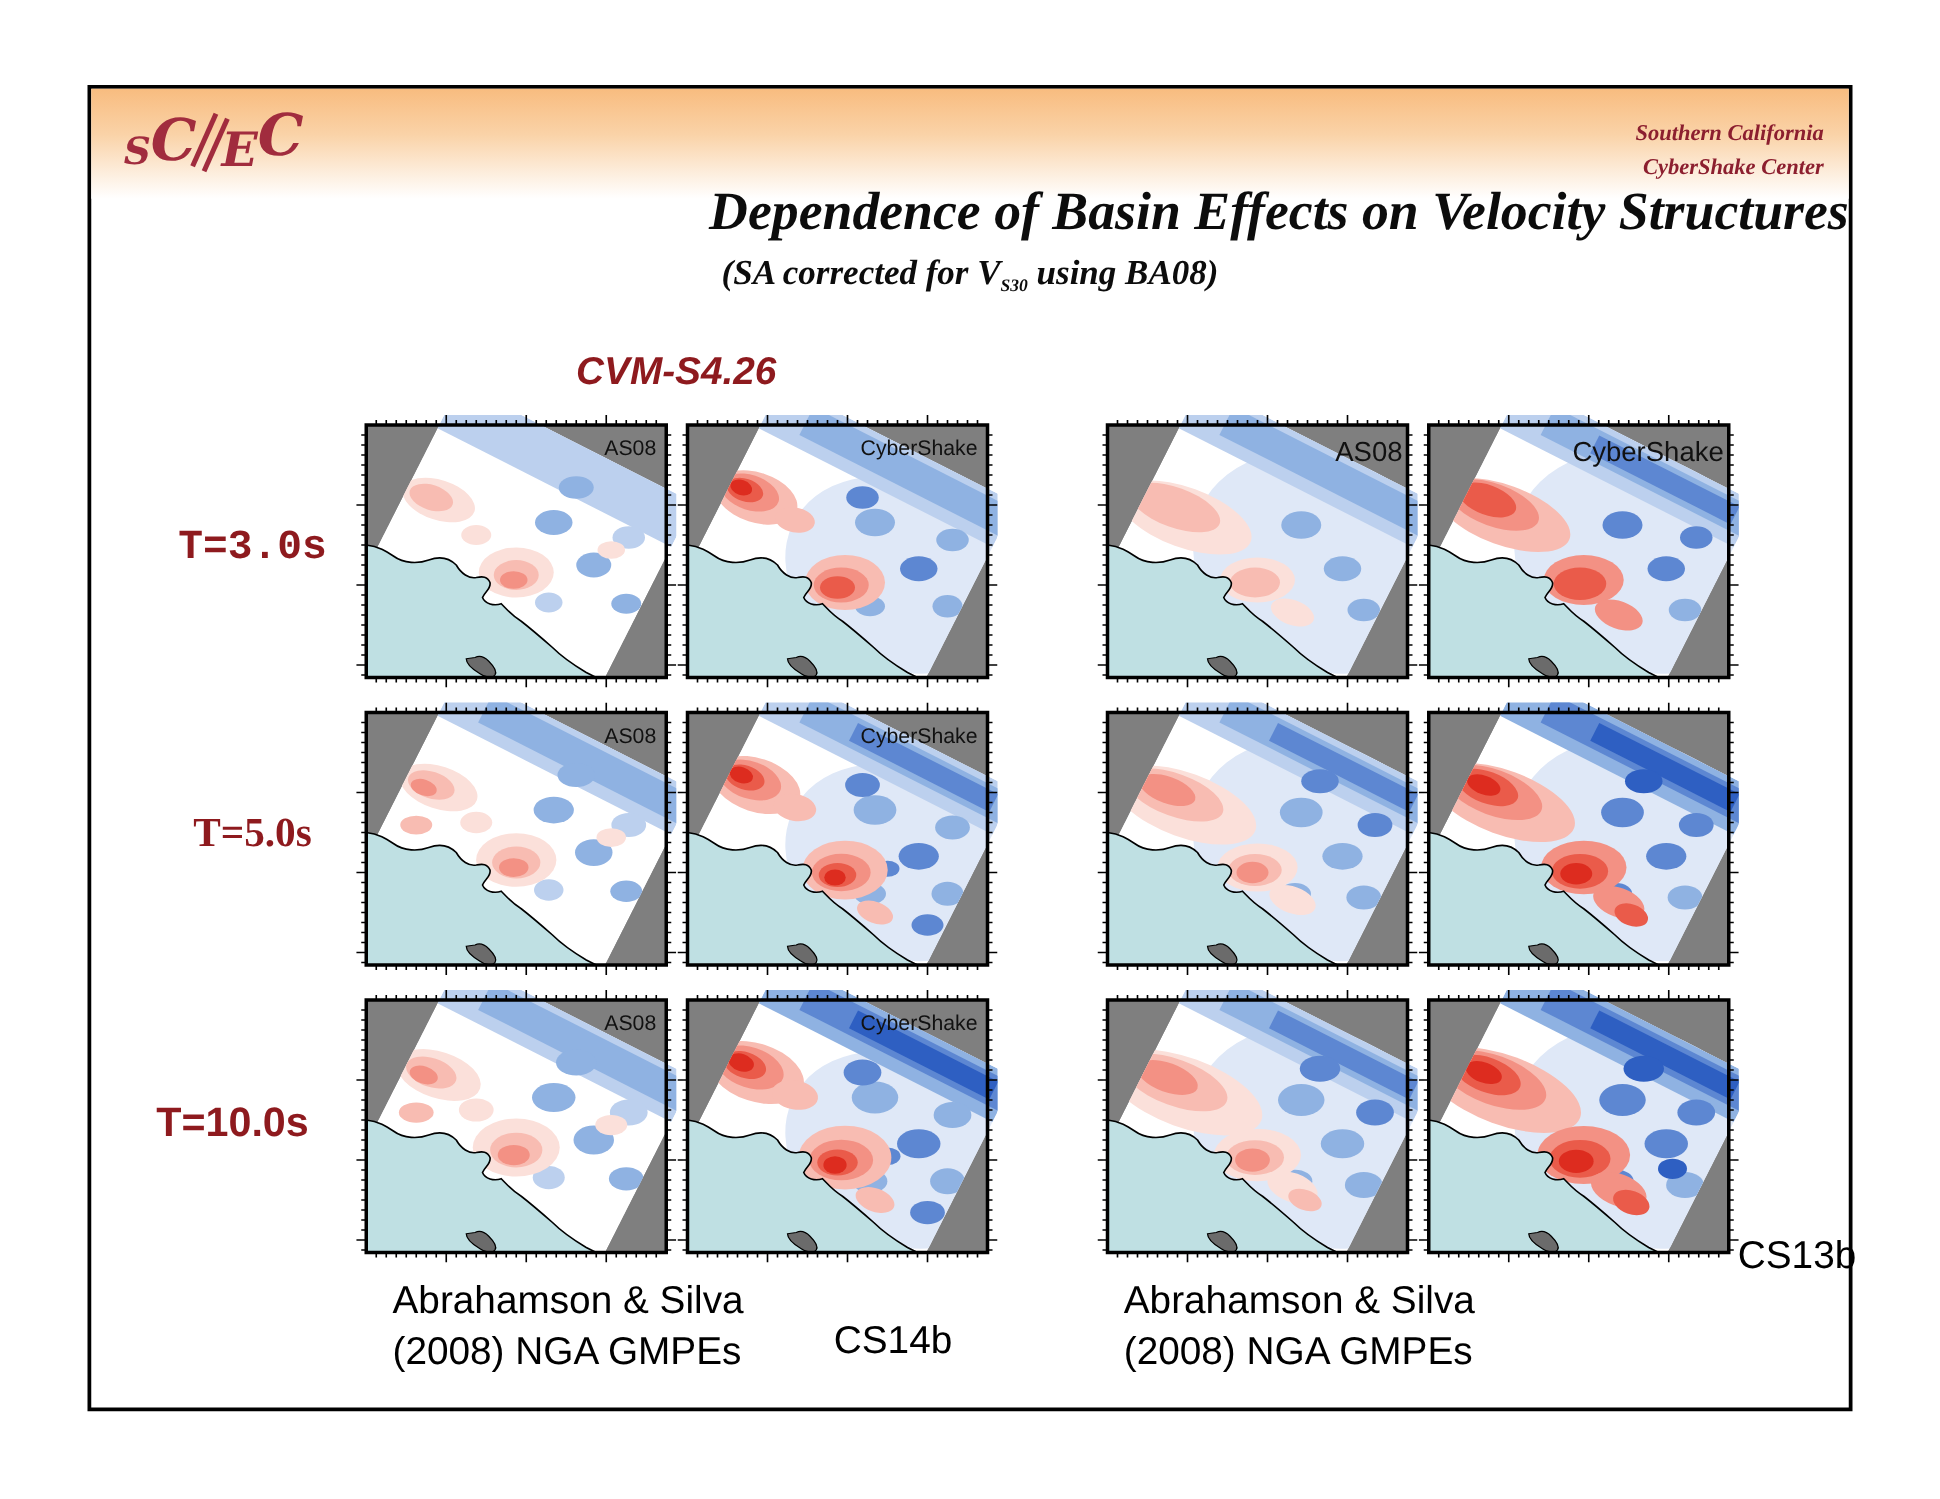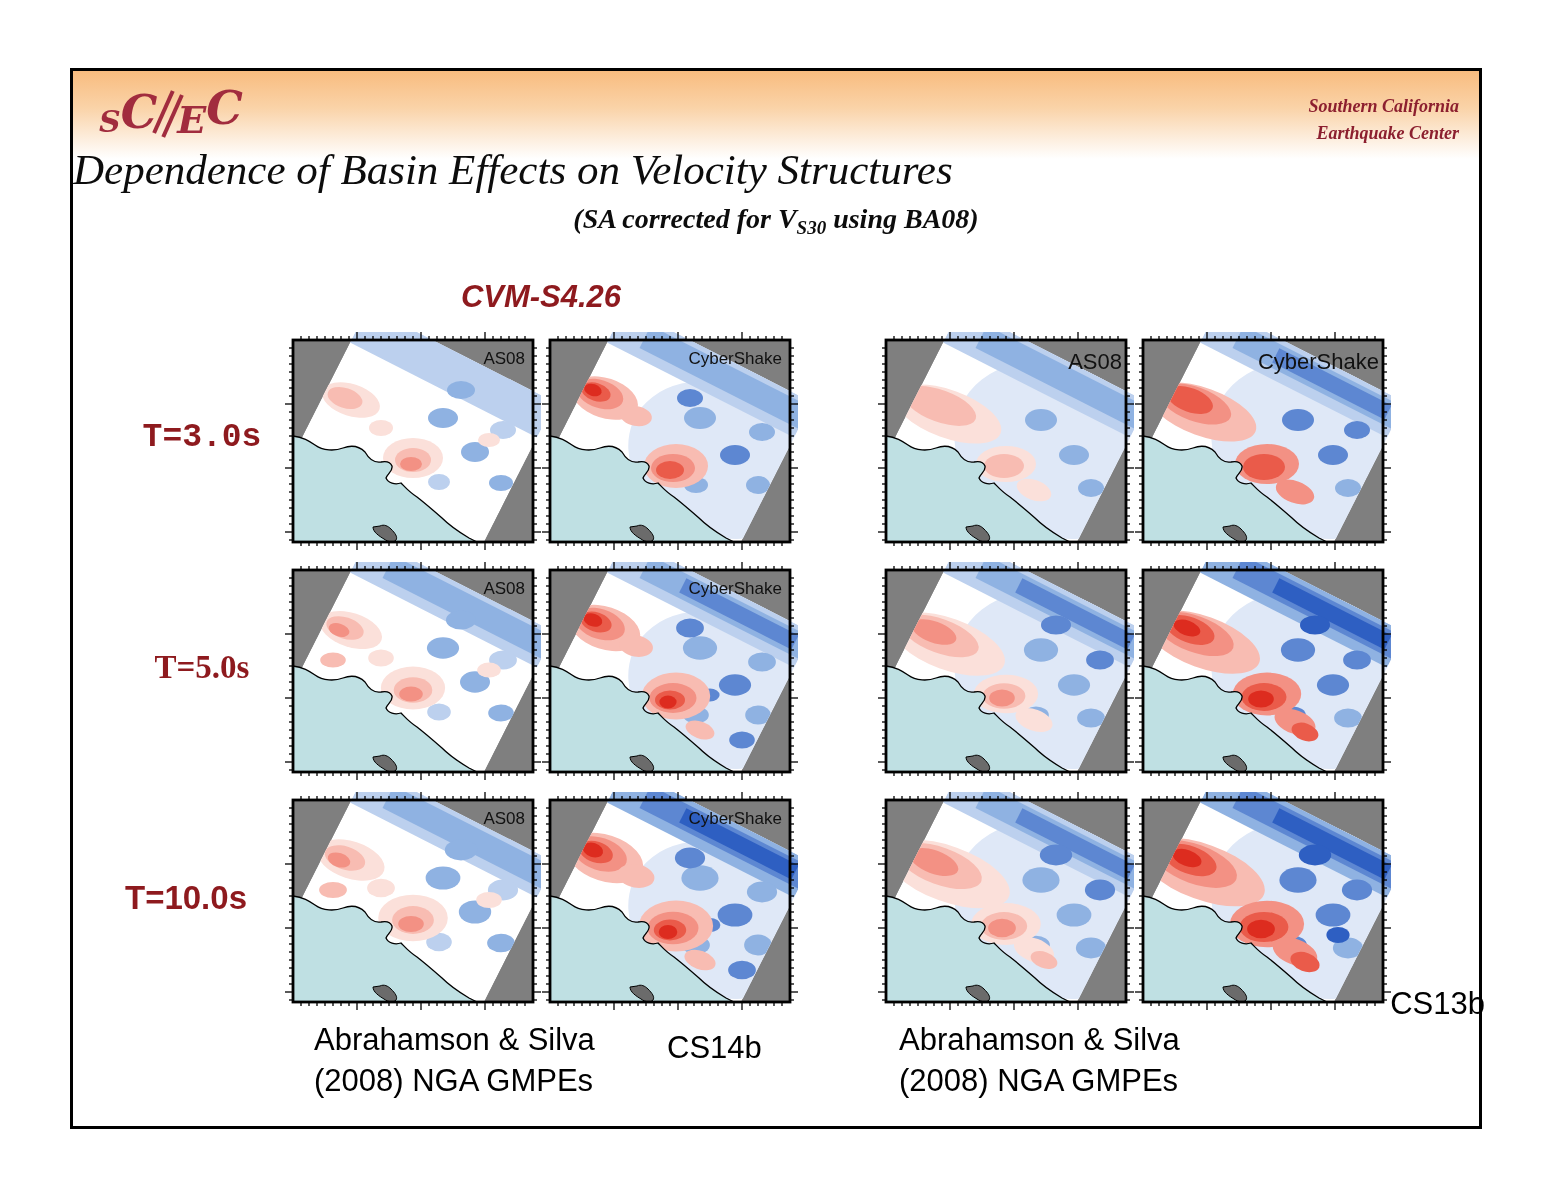--- a/index.html
+++ b/index.html
@@ -14,27 +14,27 @@
         display:flex;align-items:flex-start;line-height:1;}
   .logo .l-s {font-size:30px;transform:translateY(22px);}
   .logo .l-c1{font-size:46px;transform:translateY(4px);}
   .logo .slashes{display:flex;gap:6px;margin:0 2px 0 4px;transform:translateY(6px) rotate(24deg);}
   .logo .slashes i{display:block;width:4px;height:46px;background:#a12c3e;}
   .logo .l-e {font-size:38px;transform:translateY(16px);}
   .logo .l-c2{font-size:46px;transform:translateY(0px);}
   .org{position:absolute;right:20px;top:22px;text-align:right;color:#8c1f2f;
        font-family:"Liberation Serif",serif;font-style:italic;font-weight:bold;
        font-size:18px;line-height:27px;}
-  .title{position:absolute;left:0;top:74px;width:100%;text-align:left;color:#0c0c0c;
-         font-family:"Liberation Serif",serif;font-style:italic;font-weight:normal;
+  .title{position:absolute;left:0;top:74px;width:100%;text-align:right;color:#0c0c0c;
+         font-family:"Liberation Serif",serif;font-style:italic;font-weight:bold;
          font-size:43px;line-height:1.15;}
   .subtitle{position:absolute;left:0;top:132px;width:100%;text-align:center;color:#0c0c0c;
             font-family:"Liberation Serif",serif;font-style:italic;font-weight:bold;
             font-size:28px;}
-  .subtitle .subsc{font-size:19px;vertical-align:-6px;}
+  .subtitle .subsc{font-size:14px;vertical-align:-6px;}
   .col-header{position:absolute;text-align:center;color:#8e1a1e;
               font-weight:bold;font-size:31px;line-height:1;}
   .row-label{position:absolute;text-align:center;color:#8e1a1e;
              font-weight:bold;font-size:33px;line-height:1;}
   .caption{position:absolute;color:#000;font-size:31px;line-height:41px;margin-left:36px;}
   .map-svg{position:absolute;}
 </style>
 </head>
 <body>
 
@@ -47,35 +47,35 @@
     <span class="slashes">
         <i></i>
         <i></i>
       </span>
     <span class="l-e">E</span>
     <span class="l-c2">C</span>
   </div>
 
   <div class="org">
     <div>Southern California</div>
-    <div>Earthquake Center</div>
+    <div>CyberShake Center</div>
   </div>
 
   <div class="title">Dependence of Basin Effects on Velocity Structures</div>
 
   <div class="subtitle">
     <span>(SA corrected for V</span><span class="subsc">S30</span><span> using BA08)</span>
   </div>
 
 <div class="col-header" style="left: 298px; top: 210px; width: 340px; font-style: italic;">CVM-S4.26</div>
     <div class="row-label" style="left: 44px; top: 350px; width: 170px; font-family: Liberation Mono, monospace;">T=3.0s</div>
     <div class="row-label" style="left: 44px; top: 580px; width: 170px; font-family: Liberation Serif, serif;">T=5.0s</div>
     <div class="row-label" style="left: 28px; top: 810px; width: 170px;">T=10.0s</div>
     <div class="caption" style="left: 205px; top: 948px; width: 310px;">Abrahamson &amp; Silva (2008) NGA GMPEs</div>
-    <div class="caption" style="left: 558px; top: 956px; width: 230px;">CS14b</div>
+    <div class="caption" style="left: 558px; top: 980px; width: 230px;">CS14b</div>
     <div class="caption" style="left: 790px; top: 948px; width: 310px;">Abrahamson &amp; Silva (2008) NGA GMPEs</div>
     <div class="caption" style="left: 1146px; top: 912px; width: 230px; text-align: right;">CS13b</div>
     <svg class="map-svg" style="left:212px;top:261px" width="256" height="218" viewBox="-8 -8 256 218">
     <defs>
         <clipPath id="dom0">
           <polygon points="75,-33 262,62 183,218 -4,123"></polygon>
         </clipPath>
       </defs>
     <rect x="0" y="0" width="240" height="202" fill="#7f7f7f"></rect>
     <g clip-path="url(#dom0)">

